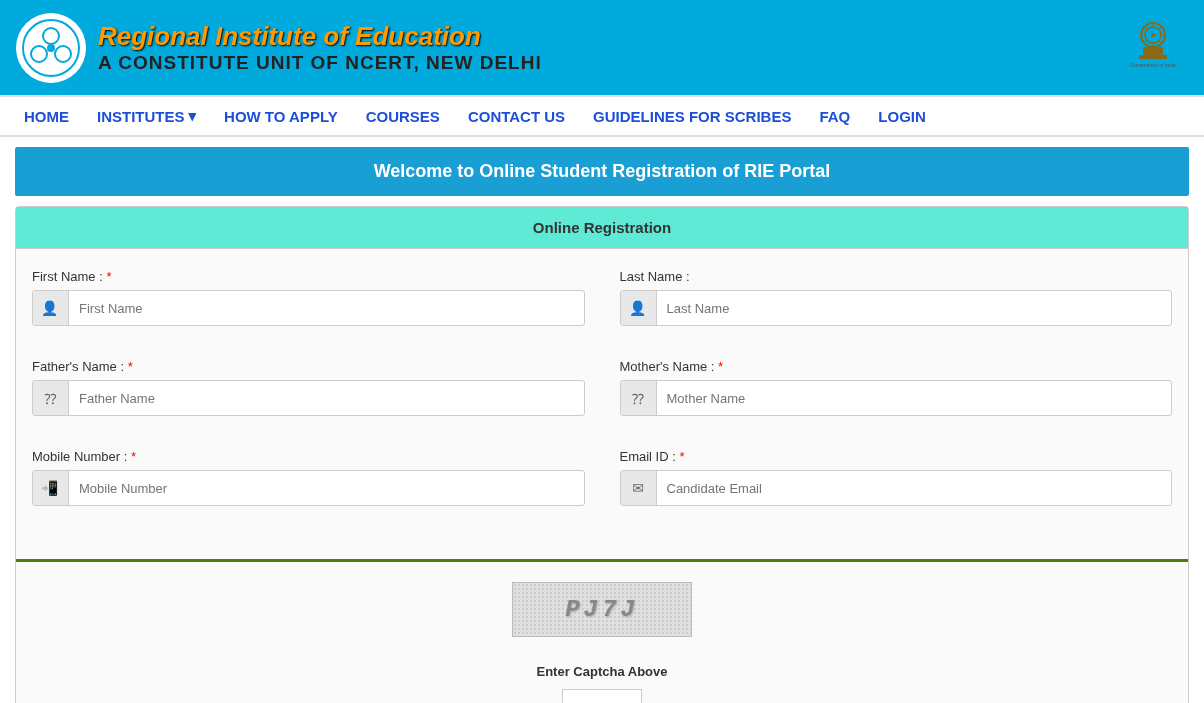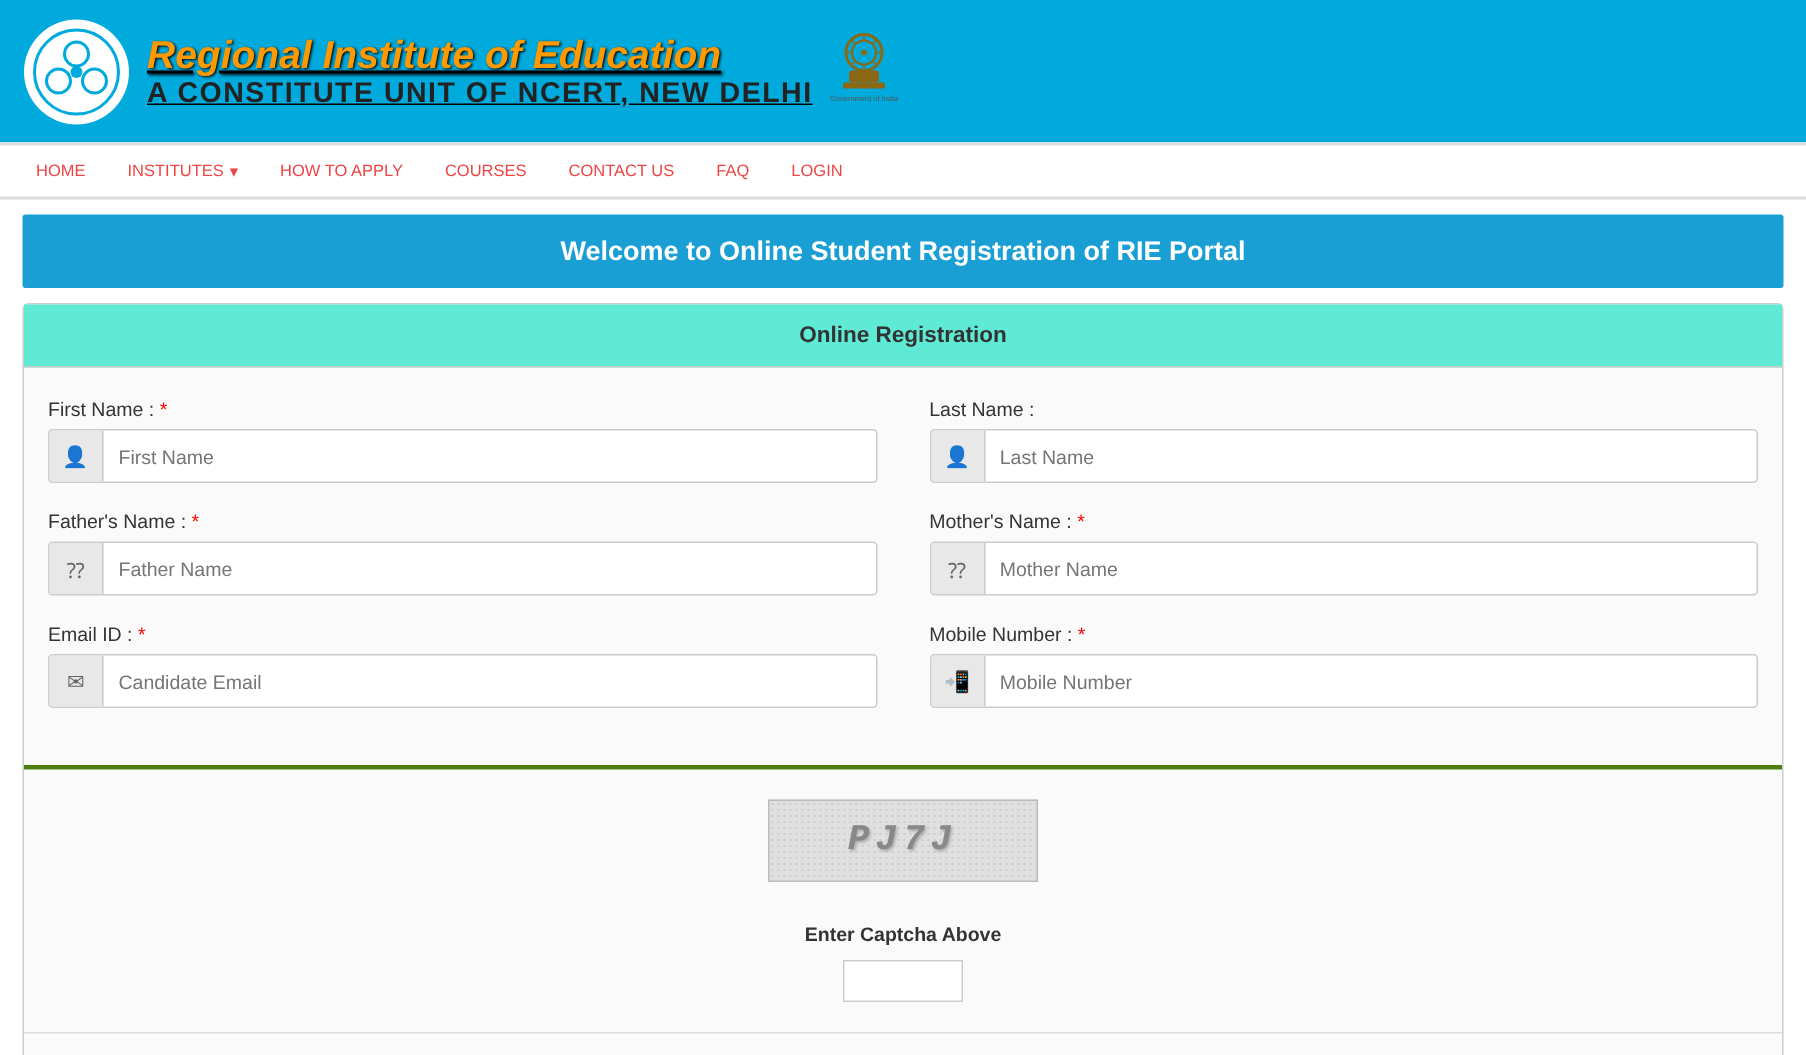--- a/index.html
+++ b/index.html
@@ -3,23 +3,23 @@
   <meta charset="utf-8">
   <style>
     * { margin: 0; padding: 0; box-sizing: border-box; }
     body { font-family: Arial, sans-serif; font-size: 14px; background: #fff; }
 
     
     .header {
       background: #00aadd;
       display: flex;
       align-items: center;
+      justify-content: space-between;
       padding: 12px 16px;
       min-height: 95px;
-      text-decoration: underline;
     }
     .header-left { display: flex; align-items: center; gap: 12px; }
     .logo-circle {
       width: 70px; height: 70px; border-radius: 50%;
       background: #fff;
       display: flex; align-items: center; justify-content: center;
       overflow: hidden; flex-shrink: 0;
     }
     .logo-svg { width: 60px; height: 60px; }
     .header-text { }
@@ -42,21 +42,21 @@
     .navbar {
       background: #fff;
       border-top: 2px solid #ddd;
       border-bottom: 2px solid #ddd;
       display: flex; align-items: center;
       padding: 0 10px;
       min-height: 38px;
     }
     .nav-item {
       padding: 10px 14px;
-      font-size: 11px; font-weight: normal; color: #ef4444;
+      font-size: 15px; font-weight: bold; color: #1d4ed8;
       cursor: pointer; text-decoration: none;
       display: flex; align-items: center; gap: 4px;
       white-space: nowrap;
     }
 
     
     .welcome-banner {
       background: #1a9fd4;
       color: #fff;
       text-align: center;
@@ -76,21 +76,21 @@
     .form-title {
       background: #5eead4;
       border-bottom: 1px solid #ccc;
       padding: 12px 16px;
       font-size: 15px; font-weight: bold; color: #333;
       text-align: center;
     }
     .form-body { padding: 20px 16px; }
 
     .form-row {
-      display: flex; gap: 35px; margin-bottom: 18px;
+      display: flex; gap: 35px; margin-bottom: 33px;
     }
     .form-group { flex: 1; }
     .form-label {
       font-size: 13px; color: #333; margin-bottom: 6px;
       display: block;
     }
     .required { color: red; }
     .input-wrapper {
       display: flex; align-items: center;
       border: 1px solid #ccc; border-radius: 3px;
@@ -206,20 +206,21 @@
 
 <nav class="navbar">
   <a class="nav-item">HOME</a>
   <a class="nav-item">
     <span>INSTITUTES</span>
     <span>▾</span>
   </a>
   <a class="nav-item">HOW TO APPLY</a>
   <a class="nav-item">COURSES</a>
   <a class="nav-item">CONTACT US</a>
+  <a class="nav-item">GUIDELINES FOR SCRIBES</a>
   <a class="nav-item">FAQ</a>
   <a class="nav-item">LOGIN</a>
 </nav>
 
 <div class="welcome-banner">Welcome to Online Student Registration of RIE Portal</div>
 
 <div class="form-container">
   <div class="form-title">Online Registration</div>
   <div class="form-body">
 
@@ -264,36 +265,36 @@
         <div class="input-wrapper">
           <div class="input-icon">⁇</div>
           <input type="text" class="form-input" placeholder="Mother Name" style="">
         </div>
       </div>
     </div>
 
     <div class="form-row">
       <div class="form-group">
         <label class="form-label">
+          <span>Mobile Number :</span>
+          <span class="required"> *</span>
+        </label>
+        <div class="input-wrapper">
+          <div class="input-icon">📲</div>
+          <input type="text" class="form-input" placeholder="Mobile Number" style="">
+        </div>
+      </div>
+      <div class="form-group">
+        <label class="form-label">
           <span>Email ID :</span>
           <span class="required"> *</span>
         </label>
         <div class="input-wrapper">
           <div class="input-icon">✉</div>
           <input type="email" class="form-input" placeholder="Candidate Email" style="">
-        </div>
-      </div>
-      <div class="form-group">
-        <label class="form-label">
-          <span>Mobile Number :</span>
-          <span class="required"> *</span>
-        </label>
-        <div class="input-wrapper">
-          <div class="input-icon">📲</div>
-          <input type="text" class="form-input" placeholder="Mobile Number" style="">
         </div>
       </div>
     </div>
 
   </div>
 
   <div class="captcha-section">
     <div class="captcha-image">
       <div class="captcha-noise"></div>
       <span class="captcha-text">PJ7J</span>

